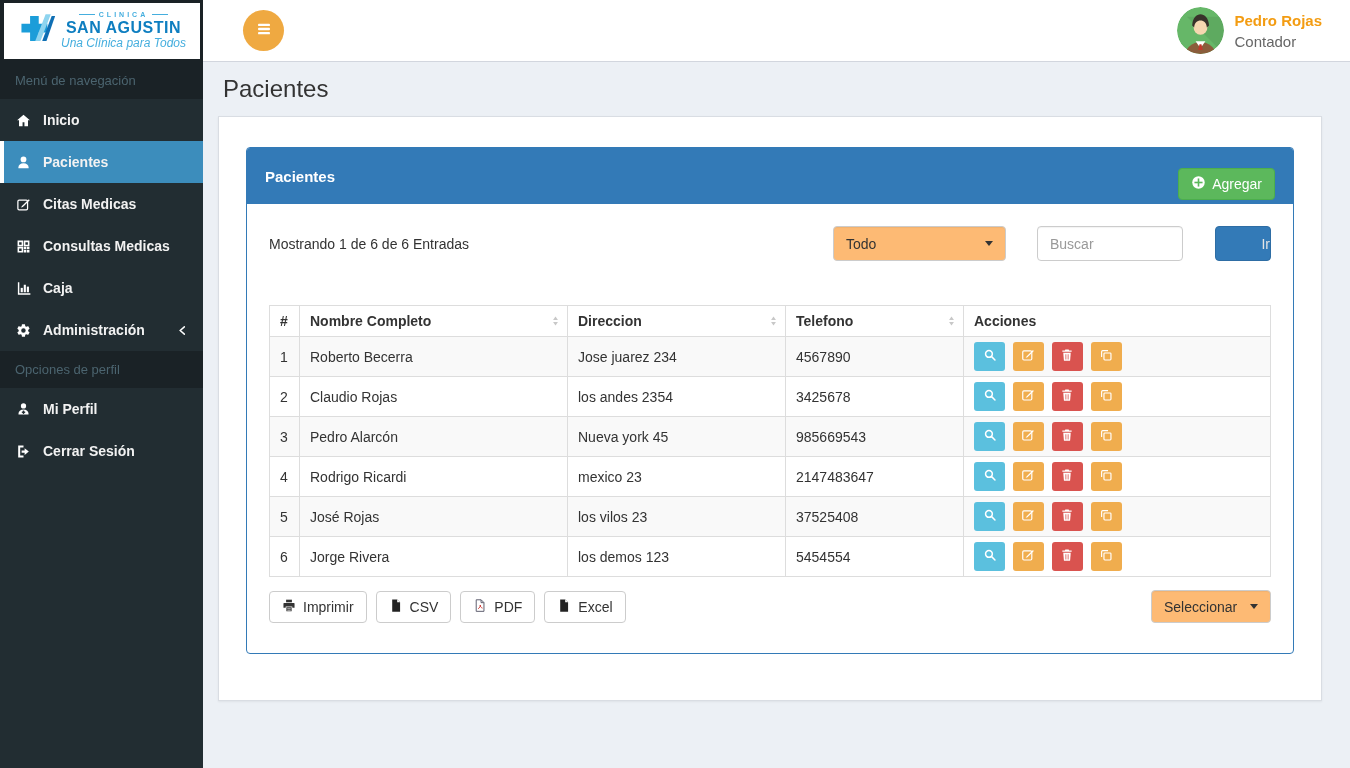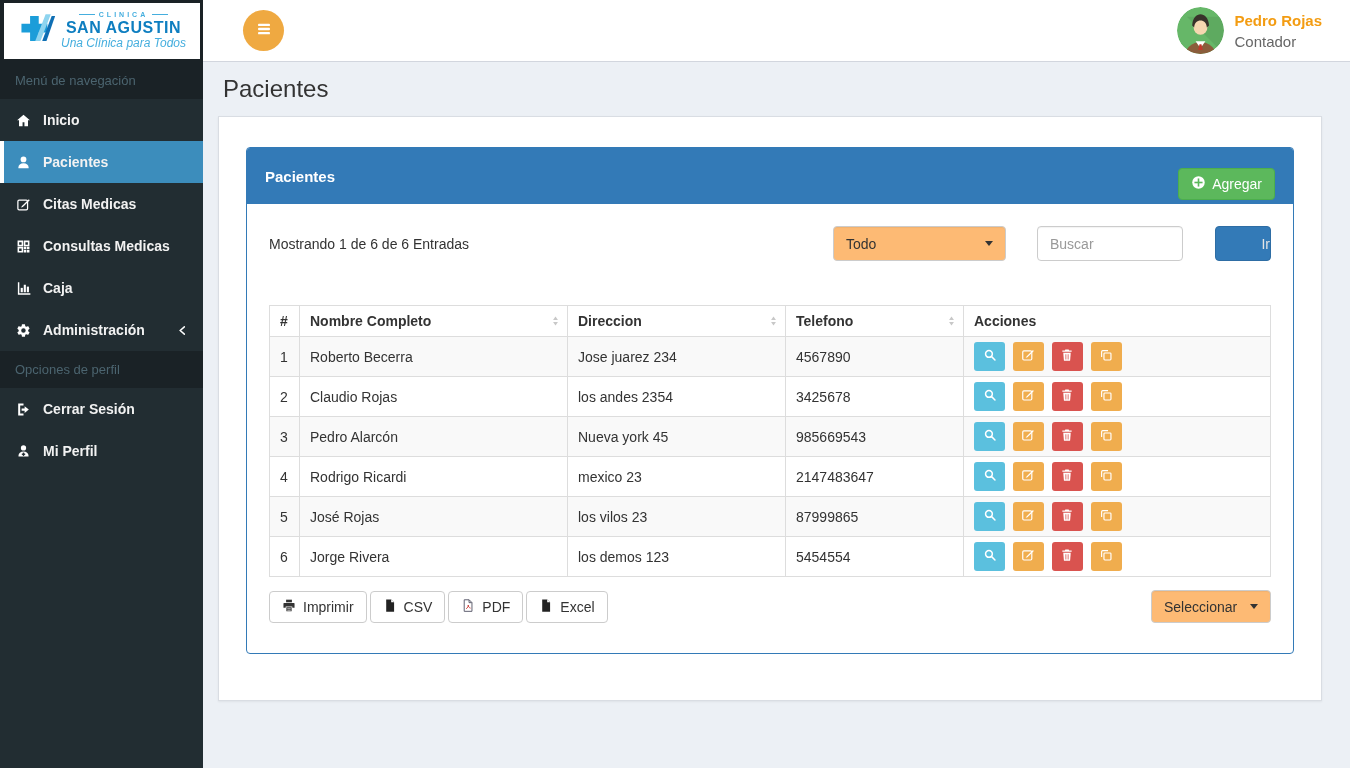--- a/index.html
+++ b/index.html
@@ -80,21 +80,21 @@
   .sort-ico svg { width: 13px; height: 14px; }
   .actions-cell { padding: 5px 10px; }
   .action-btn { width: 31px; height: 29px; border: none; border-radius: 3px; color: #fff; cursor: pointer;
     display: inline-flex; align-items: center; justify-content: center; margin-right: 4px; vertical-align: middle; }
   .action-btn svg { width: 14px; height: 14px; }
   .bg-info { background: #5bc0de; }
   .bg-warning { background: #f0ad4e; }
   .bg-danger { background: #d9534f; }
 
   .table-footer { display: flex; align-items: center; margin-top: 13px; }
-  .export-group { display: flex; gap: 3px; }
+  .export-group { display: flex; gap: 9px; }
   .btn-export { background: #fff; border: 1px solid #ccc; border-radius: 4px; padding: 6px 12px;
     font-size: 14px; color: #333; display: flex; align-items: center; gap: 7px; cursor: pointer;
     font-family: inherit; }
   .btn-export svg { width: 14px; height: 15px; }
   .select-sm { margin-left: auto; width: 120px; height: 33px; }
 </style>
 </head>
 <body>
 
 <div class="app">
@@ -179,37 +179,37 @@
             <path d="M16 4 7 12l9 8"></path>
           </svg>
       </span>
     </div>
 
     <div class="nav-header">Opciones de perfil</div>
 
     <div class="nav-item">
       <span class="nico">
         <svg viewBox="0 0 24 24" fill="#fff">
-            <path d="M3.5 2.5h8.5v3.2H6.7v12.6H12v3.2H3.5z"></path>
-            <path d="M13.8 6.6l6.7 5.4-6.7 5.4v-3.6H9v-3.6h4.8z"></path>
-          </svg>
-      </span>
-      <span>Cerrar Sesión</span>
-    </div>
-
-    <div class="nav-item">
-      <span class="nico">
-        <svg viewBox="0 0 24 24" fill="#fff">
             <circle cx="12" cy="6.2" r="4.2"></circle>
             <path d="M12 11.8c-4.7 0-8 2.6-8 6.6V20h16v-1.6c0-4-3.3-6.6-8-6.6z"></path>
             <rect x="10.9" y="13.7" width="2.2" height="5.4" fill="#222d32"></rect>
             <rect x="9.3" y="15.3" width="5.4" height="2.2" fill="#222d32"></rect>
           </svg>
       </span>
       <span>Mi Perfil</span>
+    </div>
+
+    <div class="nav-item">
+      <span class="nico">
+        <svg viewBox="0 0 24 24" fill="#fff">
+            <path d="M3.5 2.5h8.5v3.2H6.7v12.6H12v3.2H3.5z"></path>
+            <path d="M13.8 6.6l6.7 5.4-6.7 5.4v-3.6H9v-3.6h4.8z"></path>
+          </svg>
+      </span>
+      <span>Cerrar Sesión</span>
     </div>
   </aside>
 
   <div class="main">
 
     <header class="topbar">
       <button class="hamburger">
         <span>
           <svg viewBox="0 0 24 24" fill="#fff">
               <rect x="5.5" y="6.2" width="13" height="2.6" rx="1"></rect>
@@ -487,21 +487,21 @@
                             </svg>
         </span>
       </button>
     </td>
   </tr>
 
   <tr>
     <td>5</td>
     <td>José Rojas</td>
     <td>los vilos 23</td>
-    <td>87999865</td>
+    <td>37525408</td>
     <td class="actions-cell">
       <button class="action-btn bg-info">
         <span>
           <svg viewBox="0 0 24 24" fill="none" stroke="#fff" stroke-width="2.6">
                               <circle cx="10.2" cy="10.2" r="5.8"></circle>
                               <path d="M14.8 14.8 20.5 20.5" stroke-linecap="round"></path>
                             </svg>
         </span>
       </button>
       <button class="action-btn bg-warning">

